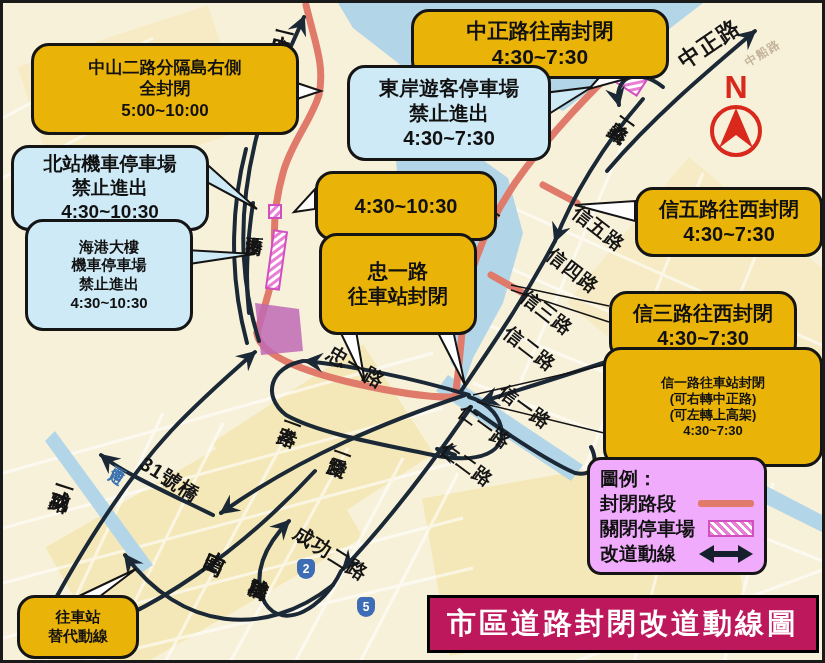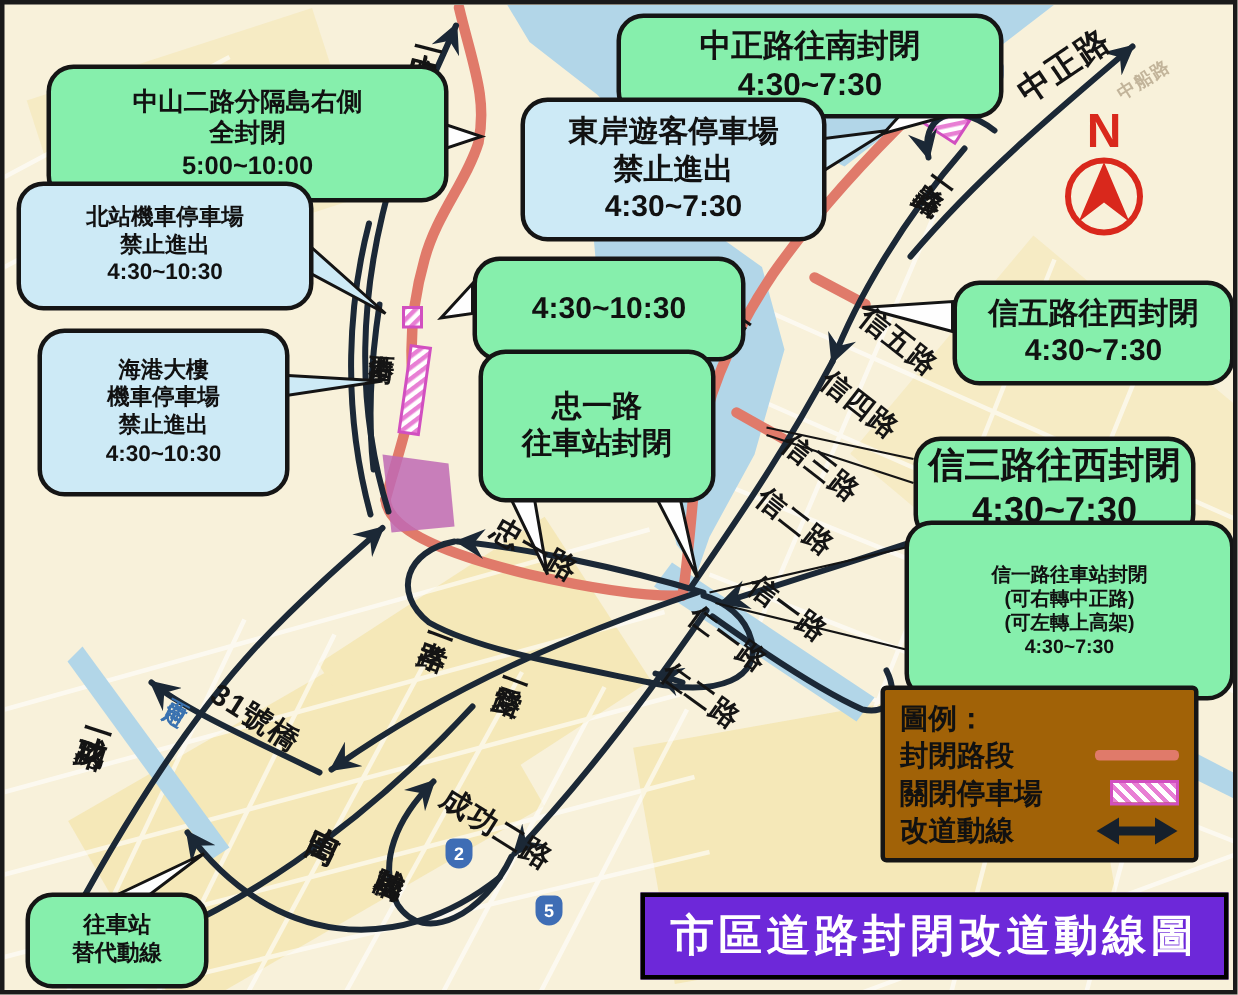--- a/index.html
+++ b/index.html
@@ -2,32 +2,32 @@
 <html><head>
 <meta charset="utf-8">
 <style>
   html,body{margin:0;padding:0;background:#888;}
   .map{position:relative;width:825px;height:663px;background:#f8f1da;overflow:hidden;
        border:3px solid #1a1a1a;box-sizing:border-box;
        font-family:"Liberation Sans",sans-serif;}
   .map svg.base{position:absolute;left:0;top:0;}
   .rl{position:absolute;font-weight:700;color:#141414;letter-spacing:1px;white-space:nowrap;
       font-family:"Liberation Sans",sans-serif;line-height:1;}
-  .co{position:absolute;border:3px solid #151515;border-radius:18px;background:#86efac;
+  .co{position:absolute;border:3px solid #151515;border-radius:18px;background:#eab308;
       display:flex;flex-direction:column;justify-content:center;align-items:center;
       text-align:center;color:#111;font-weight:700;line-height:1.25;z-index:5;}
   .co-blue{background:#cdeaf6;}
-  .legend{position:absolute;left:584px;top:454px;width:212px;height:118px;background:#a16207;
-      border:3px solid #151515;border-radius:4px;padding:6px 10px;box-sizing:border-box;
+  .legend{position:absolute;left:584px;top:454px;width:180px;height:118px;background:#f0abfc;
+      border:3px solid #151515;border-radius:14px;padding:6px 10px;box-sizing:border-box;
       font-family:"Liberation Serif",serif;font-weight:700;color:#111;z-index:5;}
   .legend .lrow{display:flex;align-items:center;justify-content:space-between;height:25px;font-size:19px;}
   .sw-line{width:56px;height:7px;background:#e07a6a;border-radius:3px;}
   .sw-hatch{width:42px;height:13px;border:2px solid #d14fc0;
       background:repeating-linear-gradient(45deg,#e87fd4 0 3px,#fff 3px 6px);}
-  .banner{position:absolute;left:424px;top:592px;width:392px;height:58px;background:#6d28d9;
+  .banner{position:absolute;left:424px;top:592px;width:392px;height:58px;background:#be185d;
       border:3px solid #000;box-sizing:border-box;display:flex;align-items:center;justify-content:center;z-index:6;}
   .banner span{color:#fff;font-size:29px;font-weight:700;letter-spacing:3px;}
   .compass{position:absolute;left:702px;top:70px;width:62px;text-align:center;z-index:4;}
   .compass .nl{color:#d9281c;font-size:32px;font-weight:800;line-height:0.9;display:block;}
   .shield{position:absolute;width:18px;height:20px;background:#3e6db5;border-radius:5px 5px 9px 9px;
       color:#fff;font-size:12px;font-weight:700;display:flex;align-items:center;justify-content:center;z-index:3;}
   .line{padding:0 6px;}
 </style>
 </head>
 <body>
@@ -176,21 +176,21 @@
     </div>
   <div class="shield" style="left:354px;top:594px">
       <span>5</span>
     </div>
 
   <div class="co" style="left:28px;top:40px;width:262px;height:86px;font-size:17px">
     <div class="line">中山二路分隔島右側</div>
     <div class="line">全封閉</div>
     <div class="line">5:00~10:00</div>
   </div>
-  <div class="co co-blue" style="left:8px;top:118px;width:192px;height:80px;font-size:15px">
+  <div class="co co-blue" style="left:8px;top:142px;width:192px;height:80px;font-size:19px">
     <div class="line">北站機車停車場</div>
     <div class="line">禁止進出</div>
     <div class="line">4:30~10:30</div>
   </div>
   <div class="co co-blue" style="left:22px;top:216px;width:162px;height:106px;font-size:15px">
     <div class="line">海港大樓</div>
     <div class="line">機車停車場</div>
     <div class="line">禁止進出</div>
     <div class="line">4:30~10:30</div>
   </div>
@@ -207,21 +207,21 @@
     <div class="line">4:30~10:30</div>
   </div>
   <div class="co" style="left:316px;top:230px;width:152px;height:96px;font-size:20px">
     <div class="line">忠一路</div>
     <div class="line">往車站封閉</div>
   </div>
   <div class="co" style="left:632px;top:184px;width:182px;height:64px;font-size:20px">
     <div class="line">信五路往西封閉</div>
     <div class="line">4:30~7:30</div>
   </div>
-  <div class="co" style="left:606px;top:288px;width:182px;height:64px;font-size:24px">
+  <div class="co" style="left:606px;top:288px;width:182px;height:64px;font-size:20px">
     <div class="line">信三路往西封閉</div>
     <div class="line">4:30~7:30</div>
   </div>
   <div class="co" style="left:600px;top:344px;width:214px;height:114px;font-size:13px">
     <div class="line">信一路往車站封閉</div>
     <div class="line">(可右轉中正路)</div>
     <div class="line">(可左轉上高架)</div>
     <div class="line">4:30~7:30</div>
   </div>
   <div class="co" style="left:14px;top:592px;width:116px;height:58px;font-size:15px">

